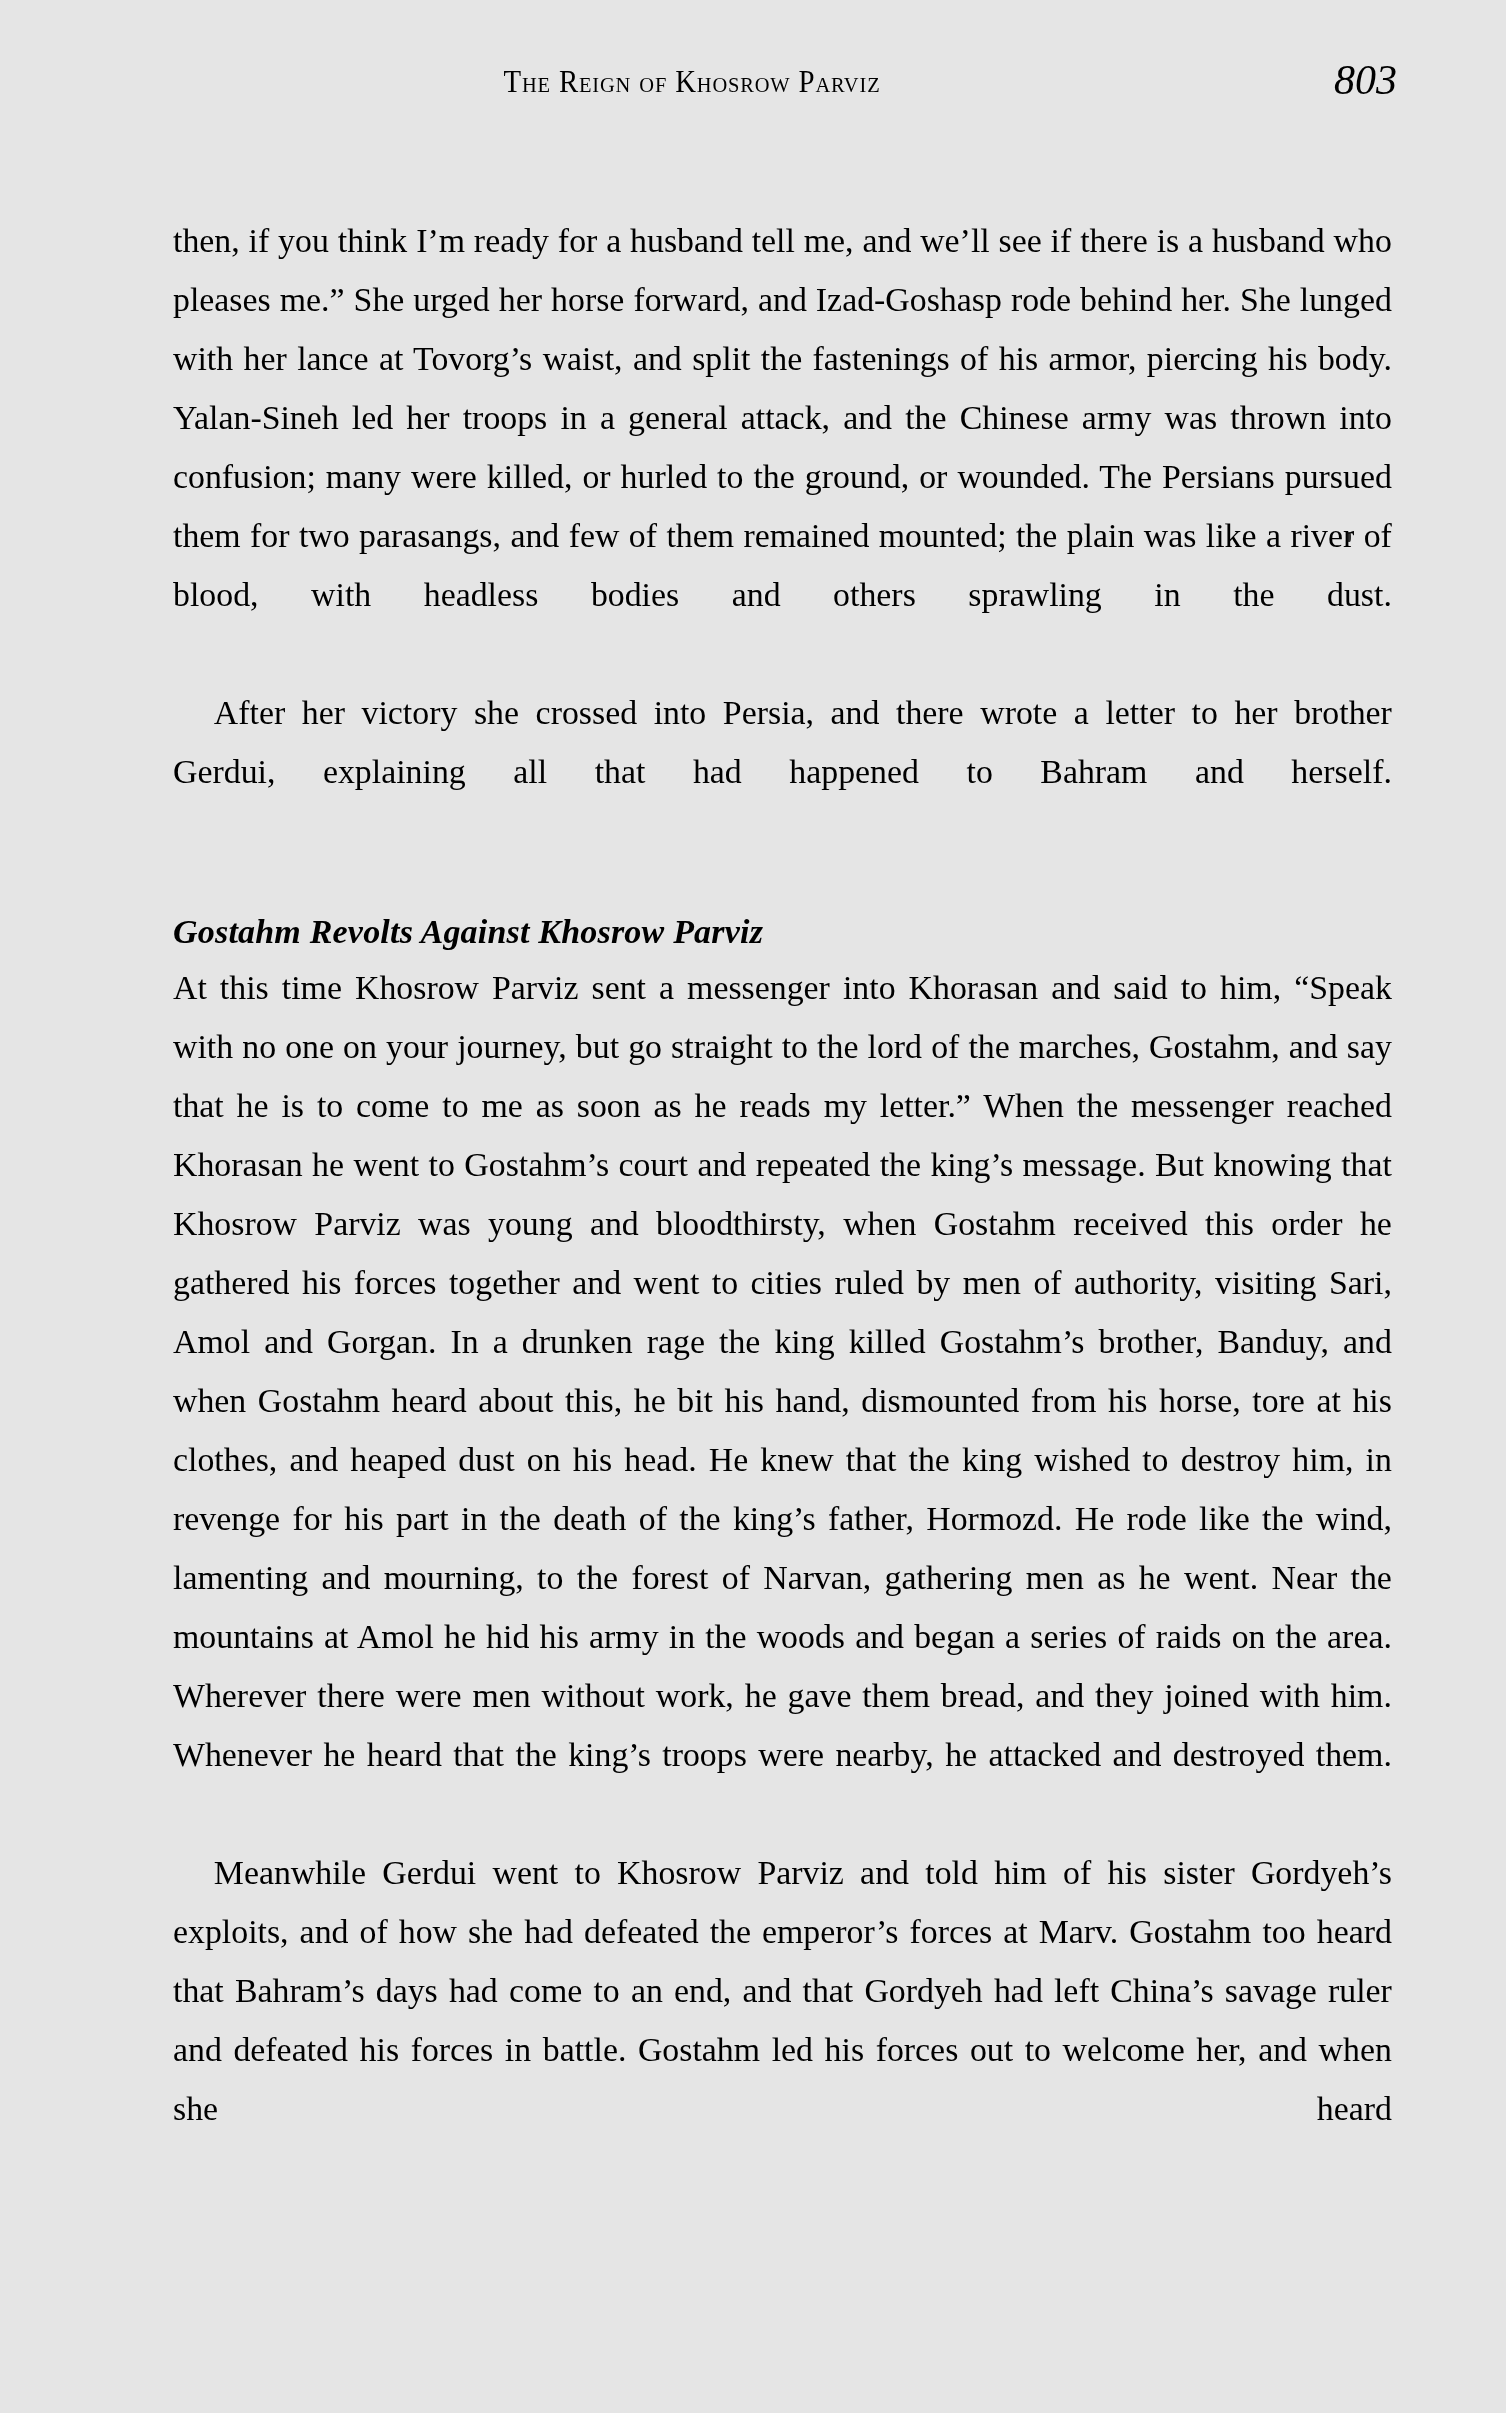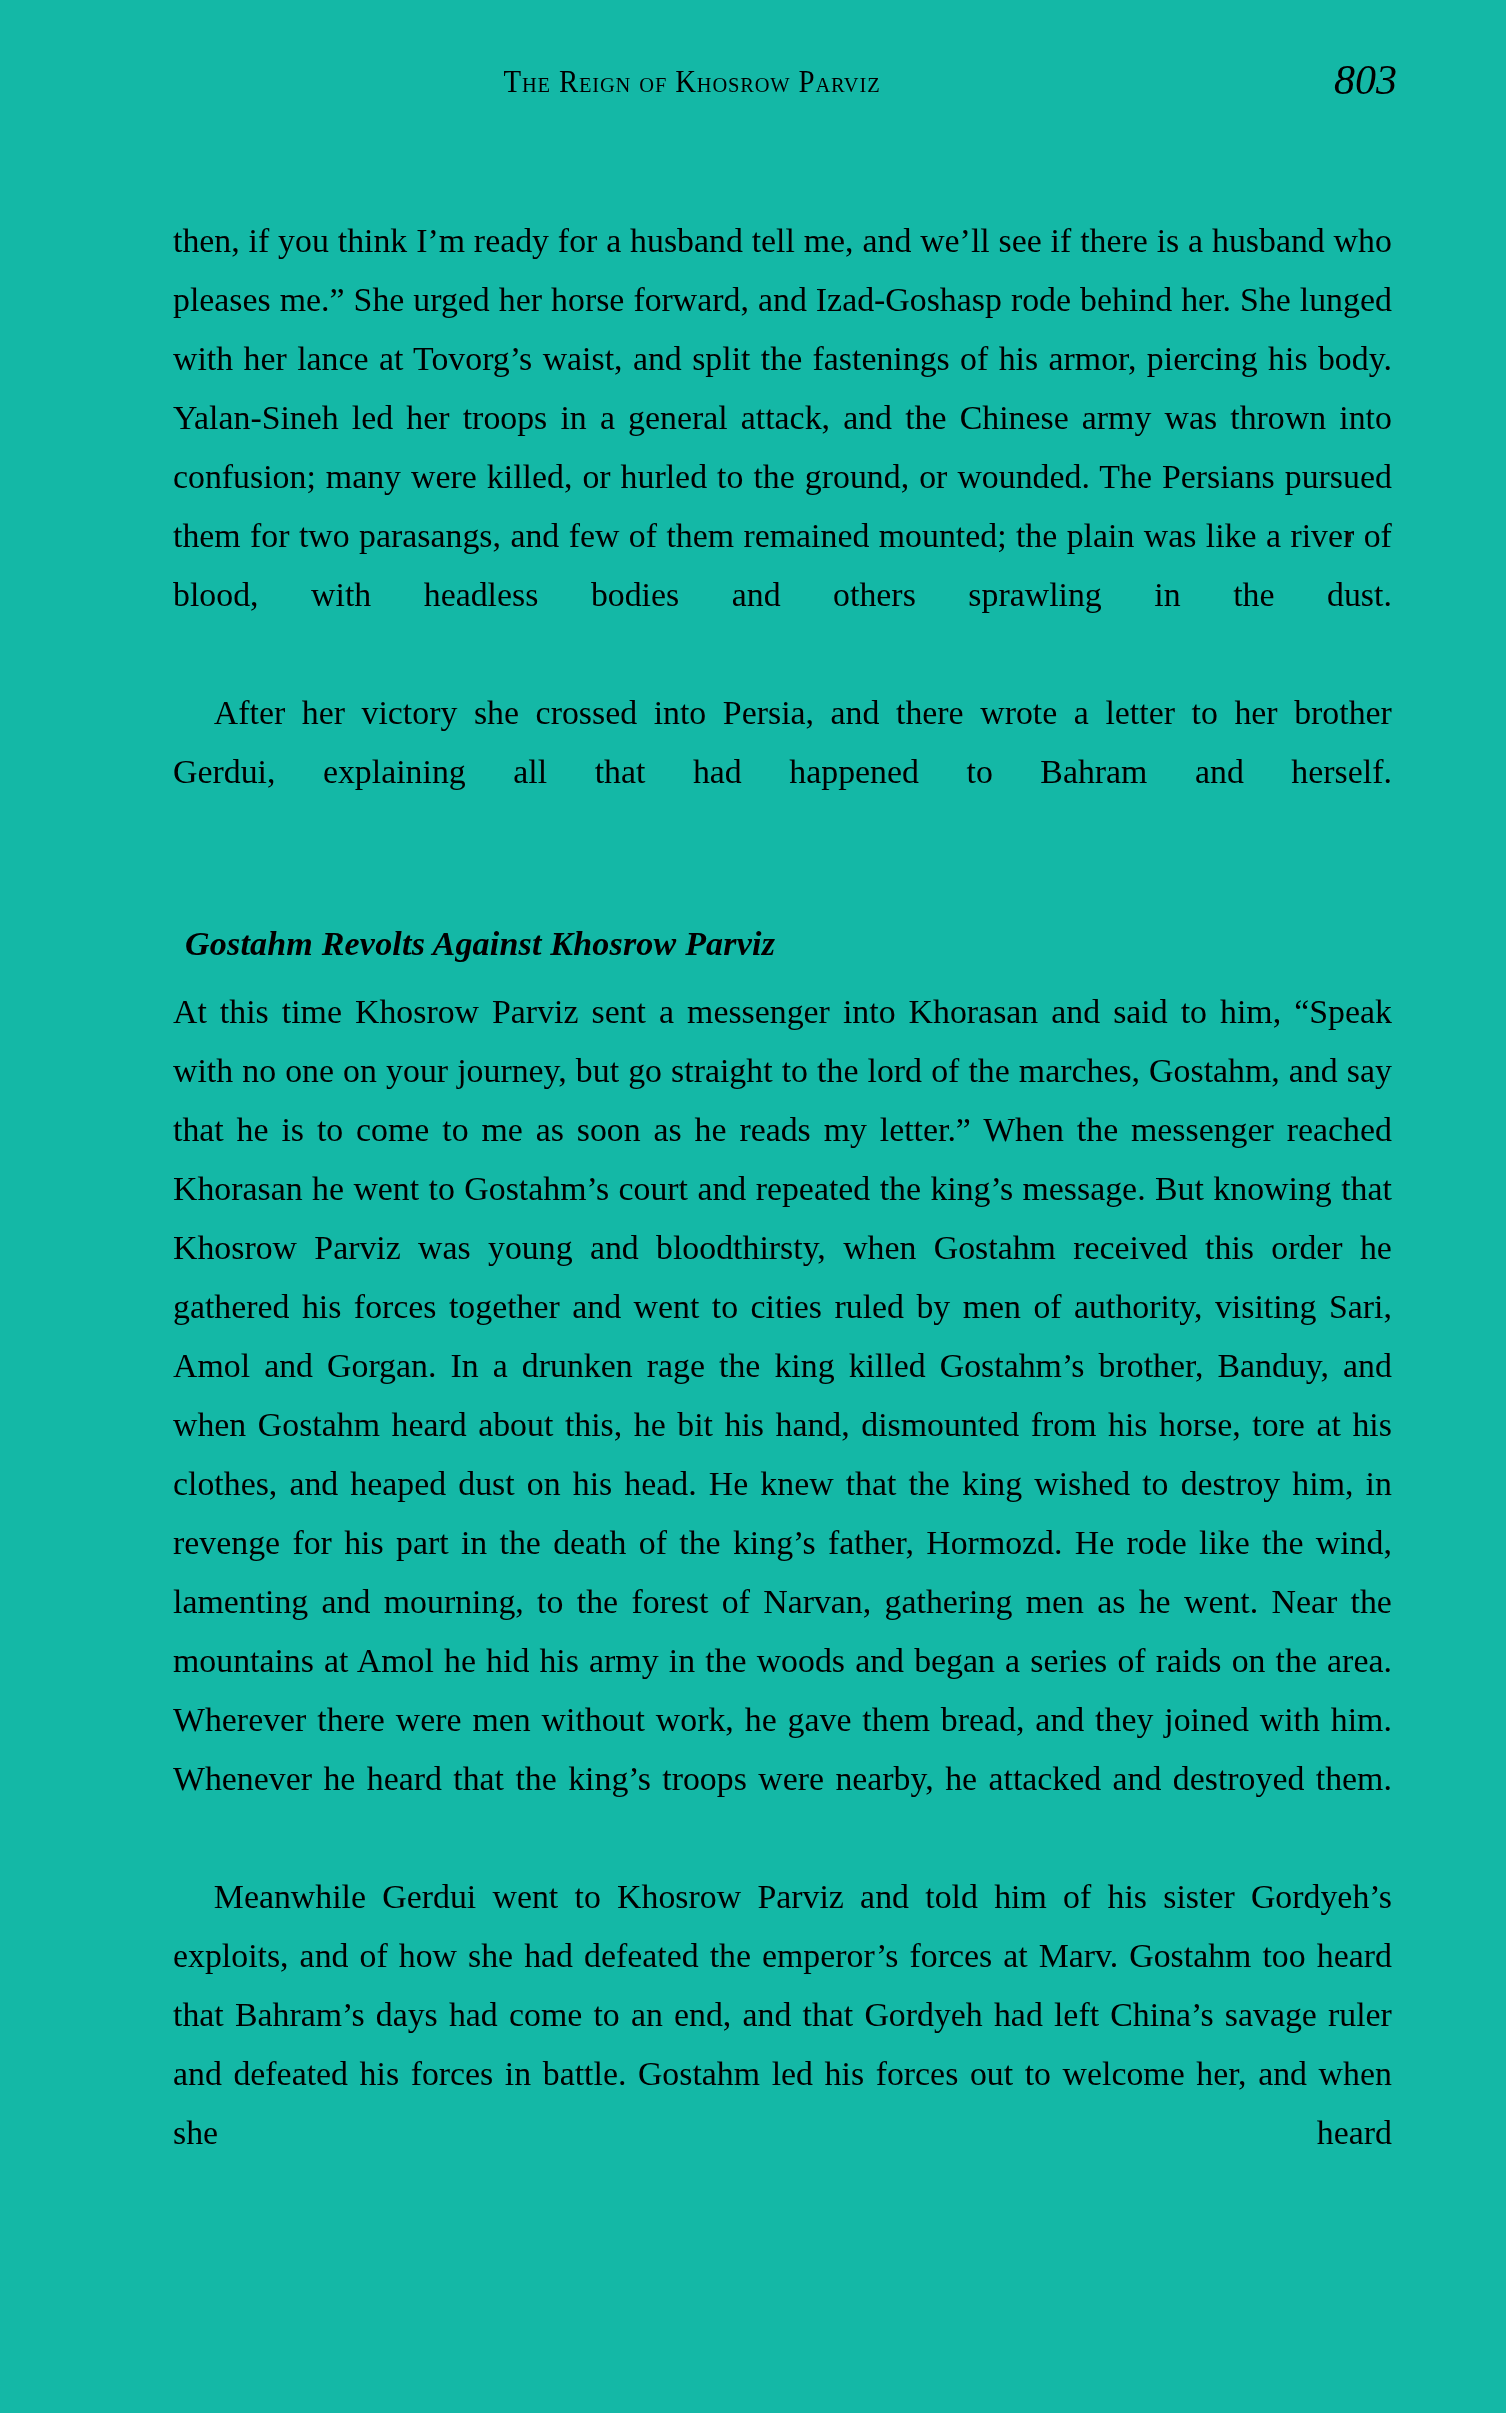--- a/index.html
+++ b/index.html
@@ -9,21 +9,21 @@
   }
   body {
     font-family: "Liberation Serif", "DejaVu Serif", serif;
     color: #000000;
   }
 
   .page {
     position: relative;
     width: 1506px;
     height: 2413px;
-    background: #14b8a6;
+    background: #e5e5e5;
     overflow: hidden;
     box-sizing: border-box;
   }
 
   
   .running-head {
     position: absolute;
     left: 173px;
     top: 61px;
     width: 1224px;
@@ -80,21 +80,21 @@
 
   
   p.body:after {
     content: "";
     display: inline-block;
     width: 100%;
   }
 
   
   .section-heading {
-    margin: 12px;
+    margin: 0;
     font-size: 34px;
     line-height: 45px;
     font-weight: bold;
     font-style: italic;
     letter-spacing: 0.2px;
   }
   .section-heading .hl {
     display: block;
     white-space: nowrap;
   }

